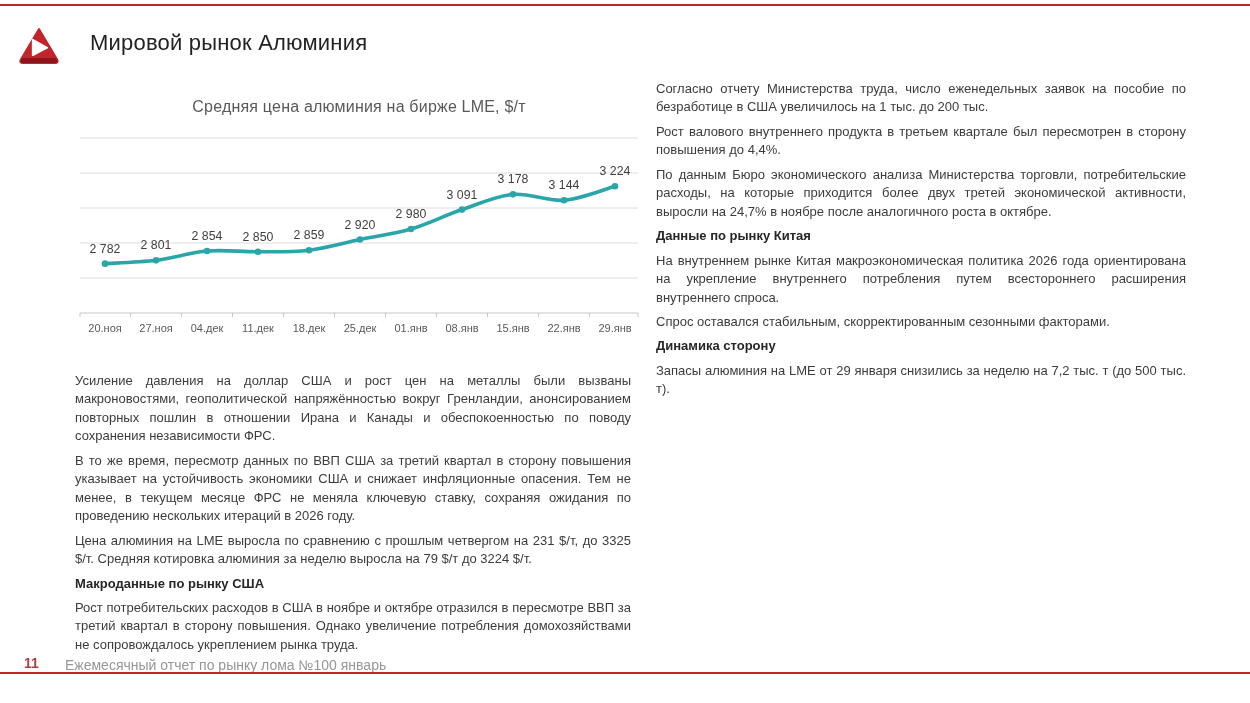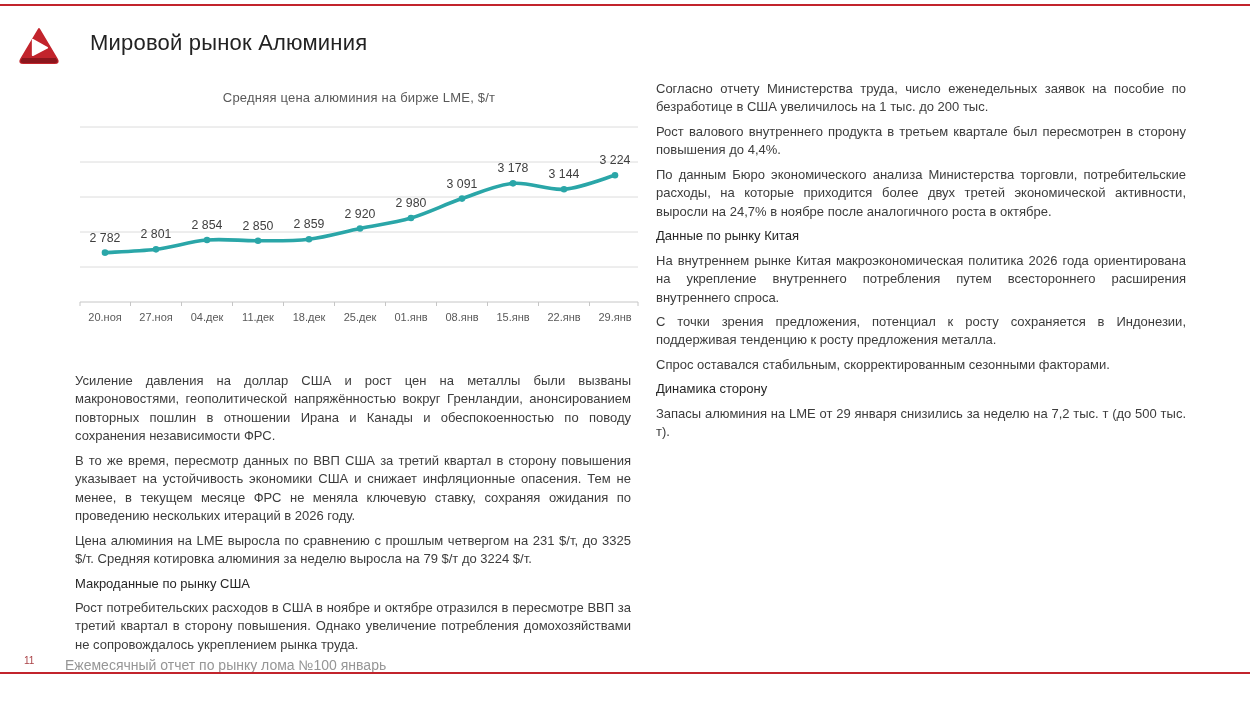--- a/index.html
+++ b/index.html
@@ -10,31 +10,31 @@
   .accent-line{position:absolute;left:0;right:0;height:2px;background:var(--accent,#c2242c);}
   .accent-line.top{top:4px;}
   .accent-line.bottom{top:672px;}
   .logo{position:absolute;left:18px;top:26px;width:42px;height:40px;}
   .page-title{
     position:absolute;left:90px;top:30px;margin:0;font-size:22px;font-weight:400;
     color:#222222;letter-spacing:.2px;
   }
   .chart-block{position:absolute;left:78px;top:86px;width:562px;}
   .chart-title{
-    text-align:center;font-size:13px;color:#595959;margin:4px 0 4px 0;letter-spacing:.2px;
+    text-align:center;font-size:16px;color:#595959;margin:12px 0 4px 0;letter-spacing:.2px;
   }
   .chart-svg{display:block;width:562px;height:248px;}
   .chart-svg text{font-family:"Liberation Sans", sans-serif;}
   .col{position:absolute;font-size:13px;line-height:1.42;text-align:justify;color:#3c3c3c;}
   .col-left{left:75px;top:372px;width:566px;}
   .col-right{left:656px;top:80px;width:540px;}
   .col p{margin:0 10px 6px 0;}
-  .col p.heading{font-weight:normal;color:#262626;}
+  .col p.heading{font-weight:bold;color:#262626;}
   .footer-pagenum{
-    position:absolute;left:24px;top:655px;font-size:10px;font-weight:normal;
+    position:absolute;left:24px;top:655px;font-size:14px;font-weight:bold;
     color:var(--pagenum,#a94145);
   }
   .footer-text{position:absolute;left:65px;top:657px;font-size:14px;color:#969696;}
 </style>
 </head>
 <body>
 
 <div class="slide">
 
   <div class="accent-line top"></div>
@@ -111,21 +111,20 @@
       <p>Цена алюминия на LME выросла по сравнению с прошлым четвергом на 231 $/т, до 3325 $/т. Средняя котировка алюминия за неделю выросла на 79 $/т до 3224 $/т.</p>
       <p class="heading">Макроданные по рынку США</p>
       <p>Рост потребительских расходов в США в ноябре и октябре отразился в пересмотре ВВП за третий квартал в сторону повышения. Однако увеличение потребления домохозяйствами не сопровождалось укреплением рынка труда.</p>
     </section>
   <section class="col col-right" id="right-col">
       <p>Согласно отчету Министерства труда, число еженедельных заявок на пособие по безработице в США увеличилось на 1 тыс. до 200 тыс.</p>
       <p>Рост валового внутреннего продукта в третьем квартале был пересмотрен в сторону повышения до 4,4%.</p>
       <p>По данным Бюро экономического анализа Министерства торговли, потребительские расходы, на которые приходится более двух третей экономической активности, выросли на 24,7% в ноябре после аналогичного роста в октябре.</p>
       <p class="heading">Данные по рынку Китая</p>
       <p>На внутреннем рынке Китая макроэкономическая политика 2026 года ориентирована на укрепление внутреннего потребления путем всестороннего расширения внутреннего спроса.</p>
-      <p>С точки зрения предложения, потенциал к росту сохраняется в Индонезии, поддерживая тенденцию к росту предложения металла.</p>
       <p>Спрос оставался стабильным, скорректированным сезонными факторами.</p>
       <p class="heading">Динамика сторону</p>
       <p>Запасы алюминия на LME от 29 января снизились за неделю на 7,2 тыс. т (до 500 тыс. т).</p>
     </section>
 
   <span class="footer-pagenum">11</span>
   <span class="footer-text">Ежемесячный отчет по рынку лома №100 январь</span>
 
   <div class="accent-line bottom"></div>
 

